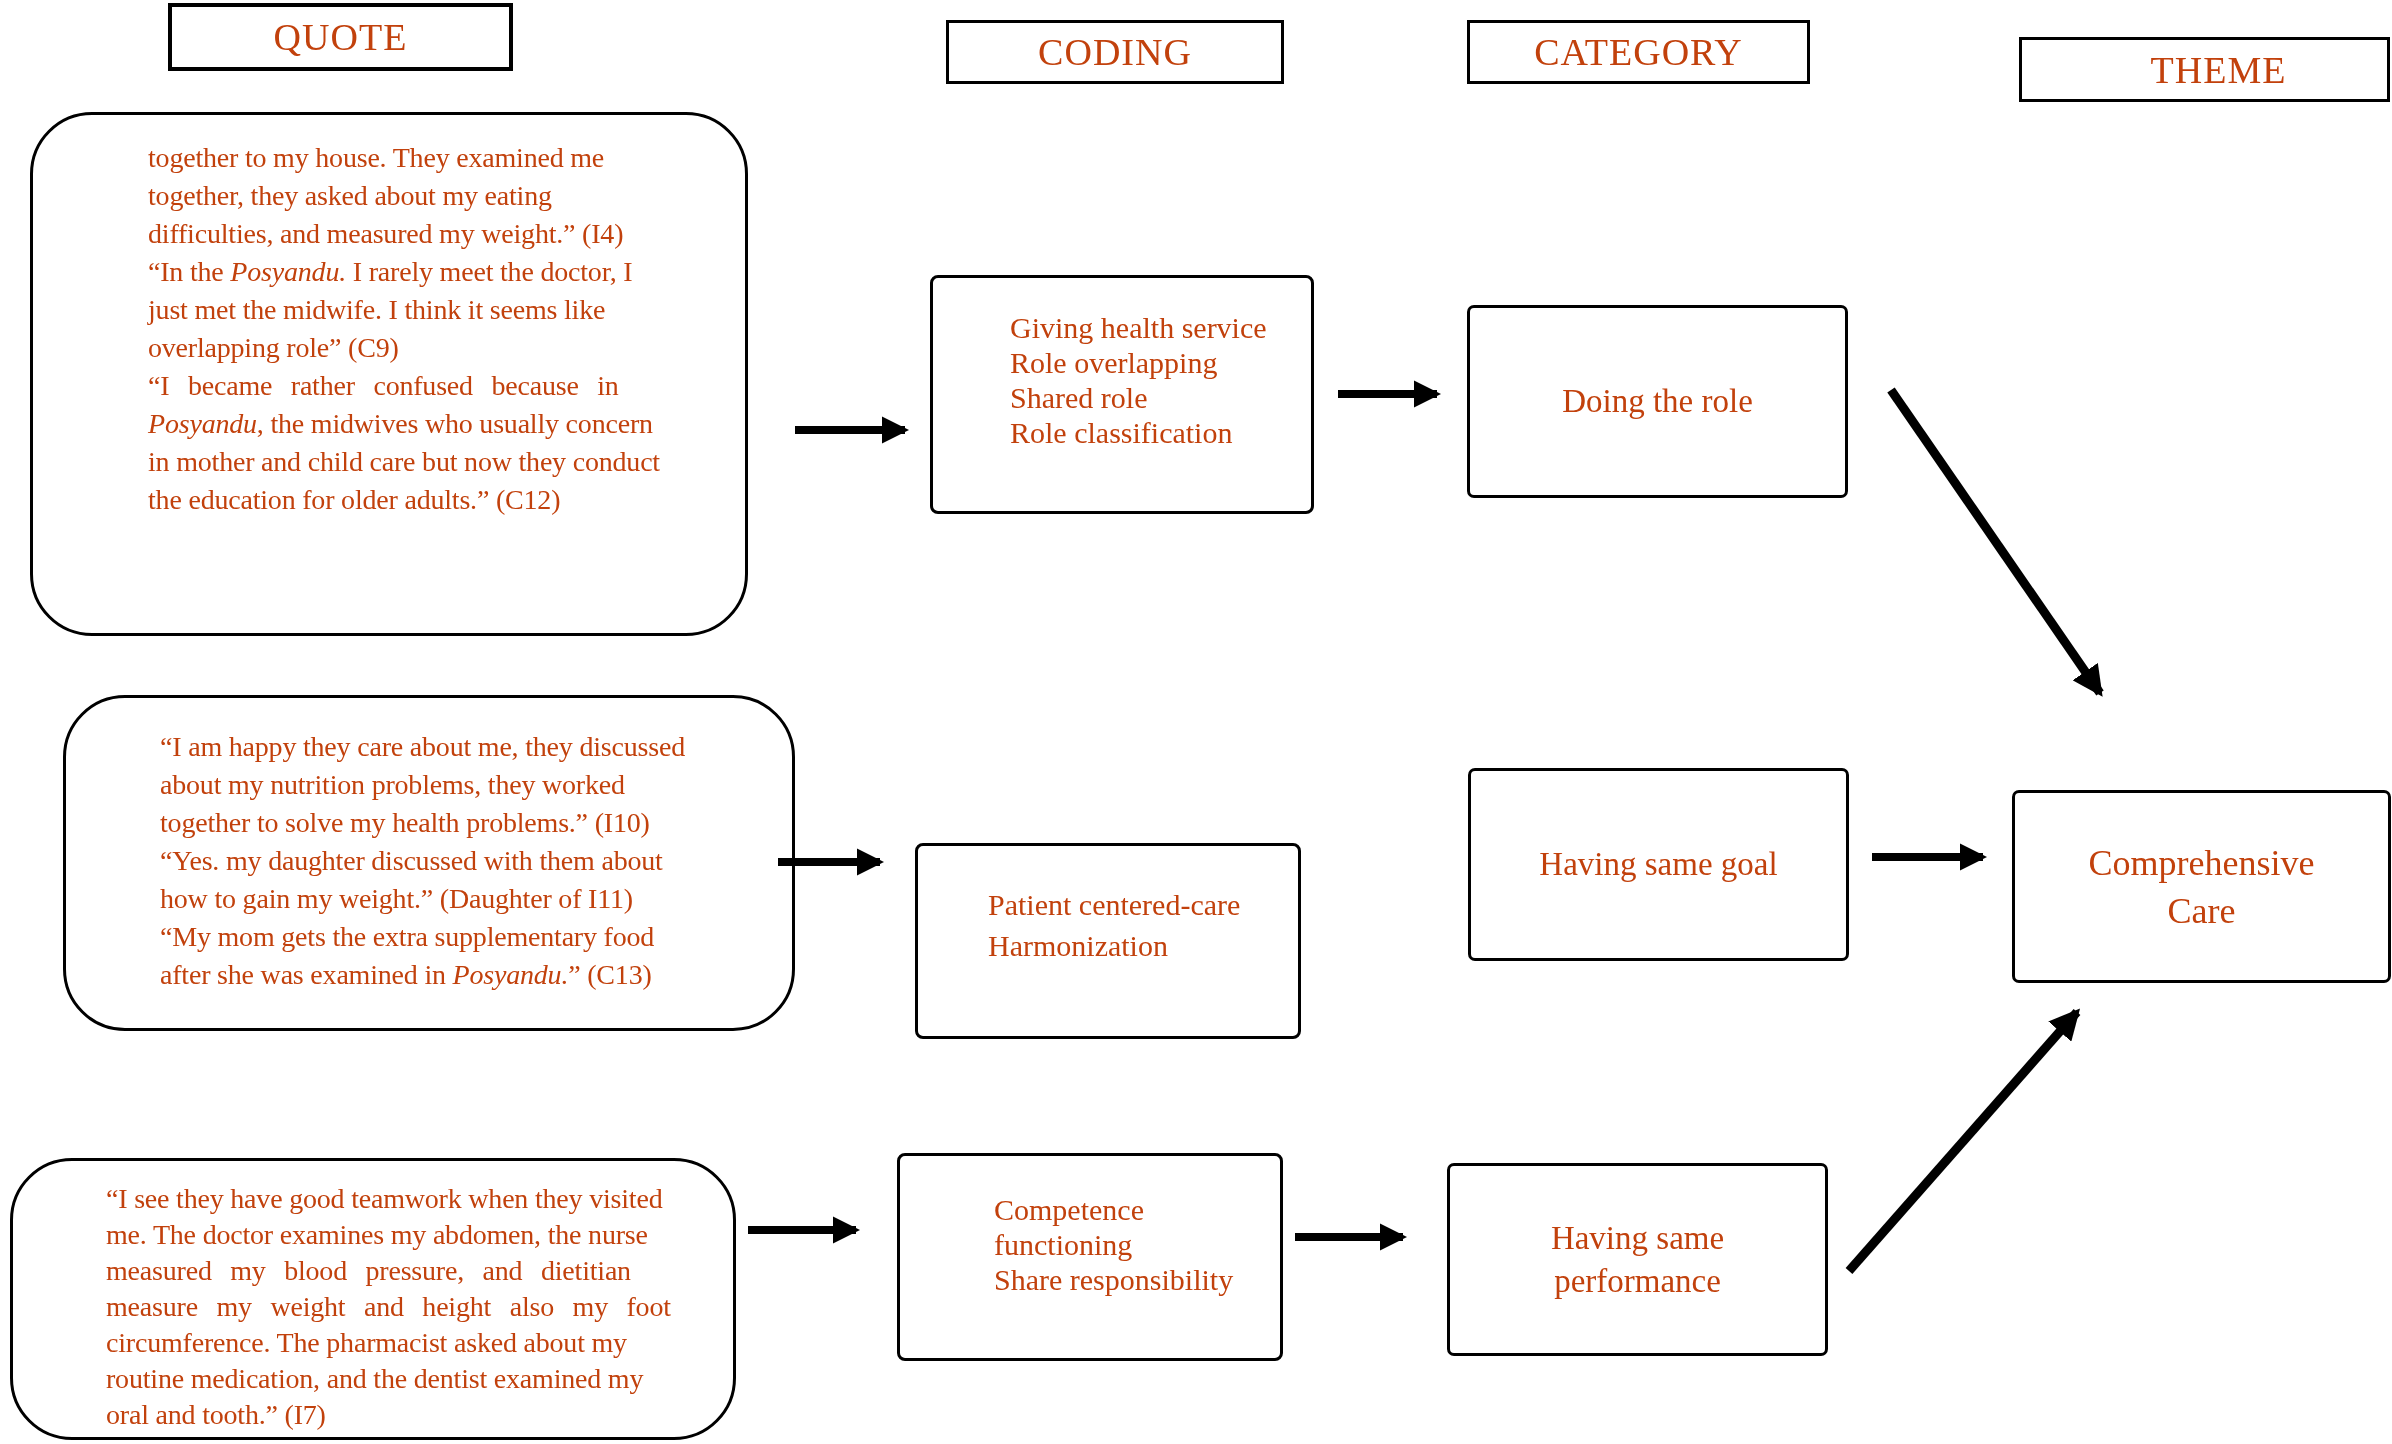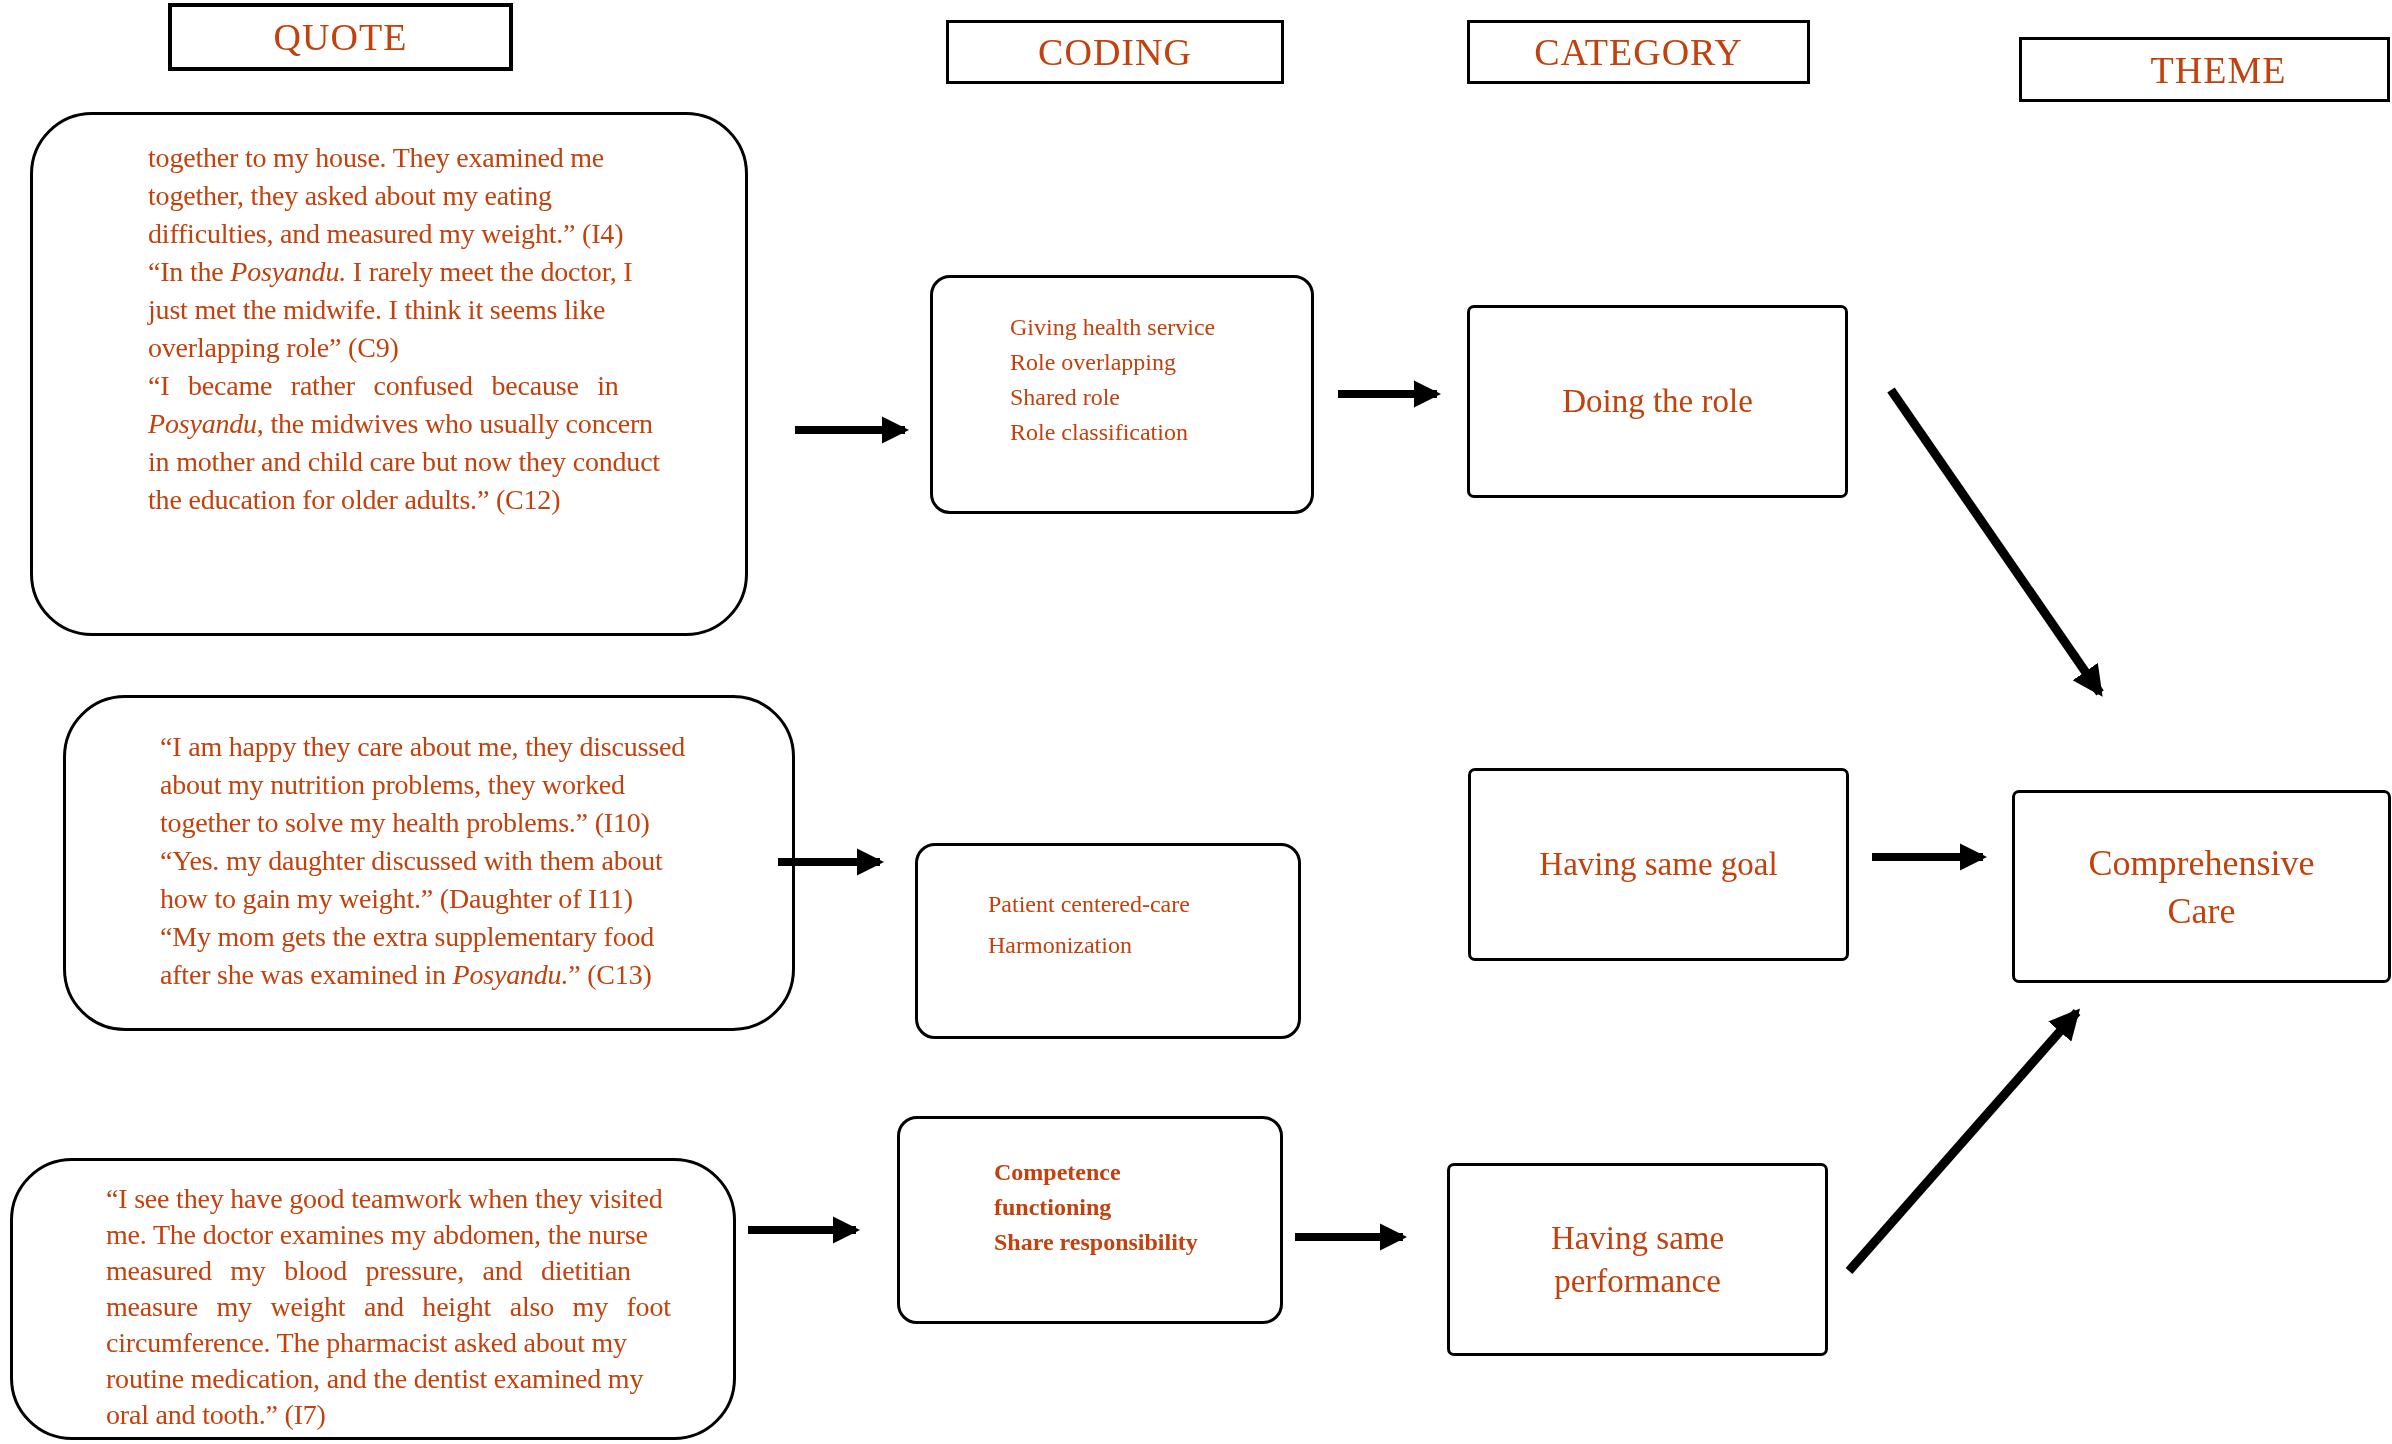--- a/index.html
+++ b/index.html
@@ -24,27 +24,27 @@
   #bubble-2{left:24px;top:695px;width:726px;height:330px;margin-left:39px;}
   #bubble-3{left:10px;top:1158px;width:720px;height:276px;}
   .qlines{position:absolute;font-size:28px;white-space:nowrap;letter-spacing:-0.2px;}
   #bubble-1 .qlines{left:115px;top:24px;line-height:38px;}
   #bubble-2 .qlines{left:94px; top:30px;line-height:38px;}
   #bubble-3 .qlines{left:93px; top:20px;line-height:36px;}
   .line{display:block;}
   .line.stretch{word-spacing:0.42em;}
 
   
-  .codebox{position:absolute;border:3px solid #000;border-radius:20px;background:#fff;font-size:24px;}
+  .codebox{position:absolute;border:3px solid #000;border-radius:8px;background:#fff;font-size:30px;}
   .clines{position:absolute;white-space:nowrap;}
   #code-1{left:930px;top:275px;width:378px;height:233px;}
   #code-1 .clines{left:77px;top:32px;line-height:35px;}
   #code-2{left:915px;top:795px;width:380px;height:190px;margin-top:48px;}
   #code-2 .clines{left:70px;top:38px;line-height:41px;}
-  #code-3{left:897px;top:1116px;width:380px;height:202px;font-weight:bold;}
+  #code-3{left:897px;top:1153px;width:380px;height:202px;}
   #code-3 .clines{left:94px;top:36px;line-height:35px;}
 
   
   .catbox,.themebox{
     position:absolute;border:3px solid #000;border-radius:7px;background:#fff;
     display:flex;align-items:center;justify-content:center;text-align:center;
   }
   .catbox{font-size:33px;line-height:43px;}
   #cat-1{left:1467px;top:305px;width:375px;height:187px;}
   #cat-2{left:1468px;top:768px;width:375px;height:187px;}

